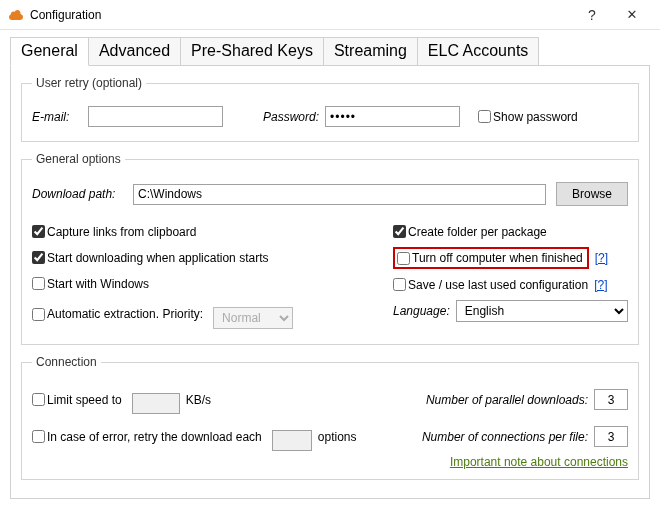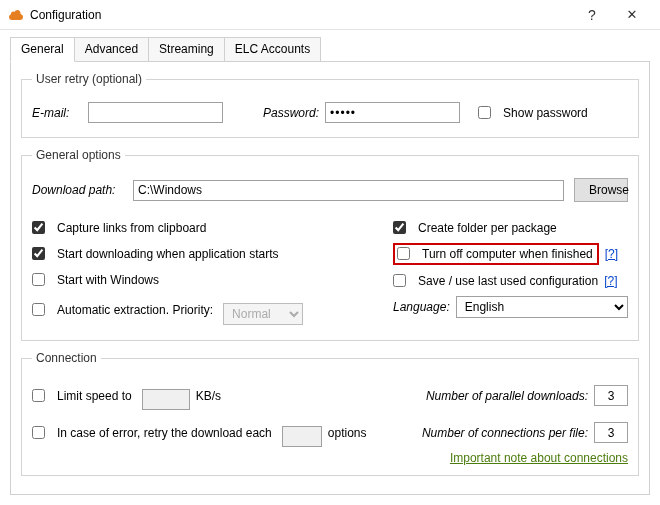--- a/index.html
+++ b/index.html
@@ -3,31 +3,31 @@
 <meta charset="utf-8">
 <style>
 * { box-sizing: border-box; font-family: "Segoe UI", Tahoma, sans-serif; font-size: 12px; }
 body { margin: 0; background: #fff; width: 660px; height: 505px; overflow: hidden; }
 .titlebar { height: 30px; display: flex; align-items: center; padding: 0 8px; border-bottom: 1px solid #e5e5e5; justify-content: space-between; }
 .titlebar .icon { width: 16px; height: 16px; margin-right: 6px; display:flex; align-items:center; justify-content:center; }
 .titlebar .title { flex: 1; font-size: 12px; }
 .titlebar .wbtn { width: 40px; height: 28px; display: flex; align-items: center; justify-content: center; font-size: 14px; color:#333; }
 .titlebar .wbtn.close { font-size: 13px; }
 .tabs { display: flex; margin: 6px 10px 0 10px; position: relative; }
-.tab { padding: 4px 10px 5px 10px; border: 1px solid #d0d0d0; background: #f7f7f7; margin-right: -1px; position: relative; top: 1px; font-size:12px; }
+.tab { padding: 4px 10px 5px 10px; border: 1px solid #d0d0d0; background: #f7f7f7; margin-right: -1px; position: relative; top: 1px; font-size:16px; }
 .tab.active { background: #fff; border-bottom: 1px solid #fff; z-index: 2; }
 .tabpage { border: 1px solid #d0d0d0; margin: 0 10px 6px 10px; padding: 10px 10px 8px 10px; min-height: 400px; }
 fieldset { border: 1px solid #d4d4d4; margin: 0 0 10px 0; padding: 12px 10px 10px 10px; position: relative; }
 legend { padding: 0 4px; color: #333; font-size: 12px; }
 .row { display: flex; align-items: center; margin: 4px 0; }
 .lbl { margin-right: 6px; white-space: nowrap; font-style: italic; }
 input[type=text], input[type=password] { border: 1px solid #a0a0a0; height: 21px; padding: 2px 4px; font-size:12px; background:#fff; }
 input[type=text]:disabled, select:disabled { background: #f0f0f0; color: #888; margin-top: 8px; }
 select { border: 1px solid #a0a0a0; height: 22px; padding: 1px 4px; font-size:12px; background:#fff; }
-.check { display: inline-flex; gap: 12px; font-size:12px; }
+.check { display: inline-flex; align-items: center; gap: 2px; font-size:12px; }
 .check input { margin:0; width:13px; height:13px; accent-color:#333; }
 .btn { border: 1px solid #adadad; background: #e1e1e1; height: 24px; padding: 0 14px; font-size:12px; cursor:pointer; }
 .small-input { width: 34px; height: 21px; text-align:center; border:1px solid #a0a0a0; }
 .link { color: #4d7c0f; text-decoration: underline; cursor: pointer; font-size:12px; }
 .two-col { display: flex; }
 .col-left { flex: 1; }
 .col-right { width: 235px; }
 .opt-item { display:flex; align-items:center; margin:5px 0; min-height:21px; }
 .highlight-box { border: 2px solid #cc0000; padding: 2px 4px 2px 2px; display:inline-flex; align-items:center; }
 .footer-links { text-align: right; margin-top: 4px; }
@@ -45,20 +45,21 @@
       </svg>
   </span>
   <span class="title">Configuration</span>
   <span class="wbtn">?</span>
   <span class="wbtn close">✕</span>
 </div>
 
 <div class="tabs">
   <div class="tab active">General</div>
   <div class="tab">Advanced</div>
+  <div class="tab">Pre-Shared Keys</div>
   <div class="tab">Streaming</div>
   <div class="tab">ELC Accounts</div>
 </div>
 
 <div class="tabpage">
 
   <fieldset>
     <legend>User retry (optional)</legend>
     <div class="row">
       <span class="lbl" style="width:50px">E-mail:</span>
@@ -73,21 +74,21 @@
       </label>
     </div>
   </fieldset>
 
   <fieldset>
     <legend>General options</legend>
     <div class="row" style="margin-bottom:10px">
       <span class="lbl" style="width:95px">Download path:</span>
       <input type="text" style="flex: 1 1 0%;" value="C:\Windows">
       <span style="width:10px"></span>
-      <button class="btn" style="width:54px">Browse</button>
+      <button class="btn" style="width:72px">Browse</button>
     </div>
     <div class="two-col">
       <div class="col-left">
         <div class="opt-item">
           <label class="check">
               <input type="checkbox" checked="" style="">
               <span>Capture links from clipboard</span>
             </label>
         </div>
         <div class="opt-item">

